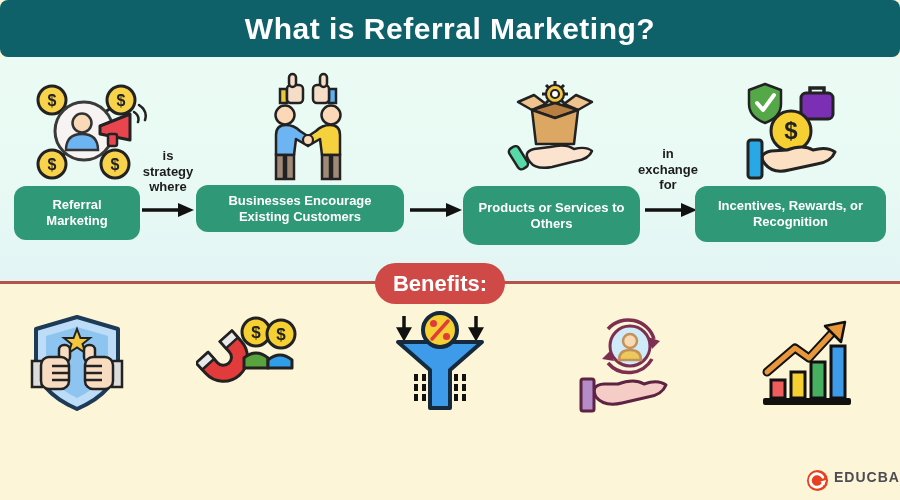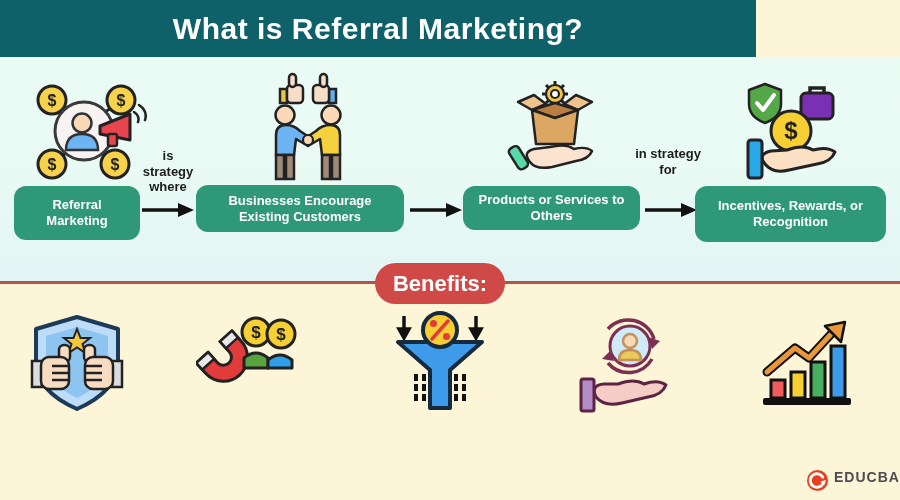--- a/index.html
+++ b/index.html
@@ -1,21 +1,21 @@
 <!DOCTYPE html>
 <html><head>
 <meta charset="utf-8">
 <style>
   * { margin:0; padding:0; box-sizing:border-box; }
   body { font-family:"Liberation Sans", sans-serif; background:#888; }
   .canvas { position:relative; width:900px; height:500px; overflow:hidden; background:#fcf5d7; }
 
   
-  .header { position:absolute; left:0; top:0; width:756px; height:57px; background:#0e6069;
-            display:flex; align-items:center; justify-content:center; }
+  .header { position:absolute; left:0; top:0; width:900px; height:57px; background:#0e6069;
+            display:flex; align-items:center; justify-content:center;border-radius:8px; }
   .header h1 { color:#fff; font-size:30px; font-weight:bold; letter-spacing:0.5px; }
 
   
   .main { position:absolute; left:0; top:57px; width:900px; height:226px;
           background:linear-gradient(180deg,#ebfbf4 0%, #e9faf4 55%, #e2f5f4 100%); }
 
   .flow-node { position:absolute; background:#2f9877; border-radius:12px; color:#fff;
                font-weight:bold; font-size:13px; line-height:1.2; text-align:center;
                display:flex; align-items:center; justify-content:center; padding:4px 6px; }
   .connector-label { position:absolute; color:#1c1c1c; font-weight:bold; font-size:13px;
@@ -127,23 +127,23 @@
         <circle cx="55" cy="14" r="4" fill="#fff"></circle>
       </g>
       <polygon points="32,30 18,22 34,15 46,24" fill="#eec38d" stroke="#222" stroke-width="2.5" stroke-linejoin="round"></polygon>
       <polygon points="78,30 92,22 76,15 64,24" fill="#eec38d" stroke="#222" stroke-width="2.5" stroke-linejoin="round"></polygon>
       <polygon points="32,30 55,38 78,30 55,23" fill="#b97e41" stroke="#222" stroke-width="2.5" stroke-linejoin="round"></polygon>
       <polygon points="32,30 36,64 74,64 78,30 55,38" fill="#dca763" stroke="#222" stroke-width="2.5" stroke-linejoin="round"></polygon>
       <path d="M30 82 Q22 72 34 69 L50 67 Q66 63 74 69 Q86 66 92 71 Q89 79 76 81 L52 87 Q36 90 30 82 Z" fill="#fbe3d0" stroke="#222" stroke-width="2.5" stroke-linejoin="round"></path>
       <rect x="13" y="66" width="11" height="24" rx="4" fill="#57d9a8" stroke="#222" stroke-width="2.5" transform="rotate(-32 18 78)"></rect>
     </svg>
 
-    <div class="flow-node" style="left:463px; top:129px; width:177px; height:44px;">Products or Services to Others</div>
-
-    <div class="connector-label" style="left:635px; top:89px; width:66px;">in strategy for</div>
+    <div class="flow-node" style="left:463px; top:129px; width:177px; height:59px;border-radius:15px;">Products or Services to Others</div>
+
+    <div class="connector-label" style="left:635px; top:89px; width:66px;">in exchange for</div>
     <svg class="flow-arrow" style="left:645px; top:145px;" width="52" height="16" viewBox="0 0 52 16">
       <line x1="0" y1="8" x2="38" y2="8" stroke="#111" stroke-width="3.5"></line>
       <polygon points="36,1 52,8 36,15" fill="#111"></polygon>
     </svg>
 
     <svg class="flow-icon" style="left:735px; top:21px;" width="110" height="106" viewBox="0 0 110 106">
       <path d="M30 6 L46 12 V26 Q46 39 30 45 Q14 39 14 26 V12 Z" fill="#54a847" stroke="#222" stroke-width="2.5" stroke-linejoin="round"></path>
       <polyline points="22,25 28,32 39,17" fill="none" stroke="#fff" stroke-width="4" stroke-linecap="round" stroke-linejoin="round"></polyline>
       <path d="M75 16 v-6 h14 v6" fill="none" stroke="#222" stroke-width="3.5"></path>
       <rect x="66" y="15" width="32" height="26" rx="5" fill="#7b2fb4" stroke="#222" stroke-width="3"></rect>

